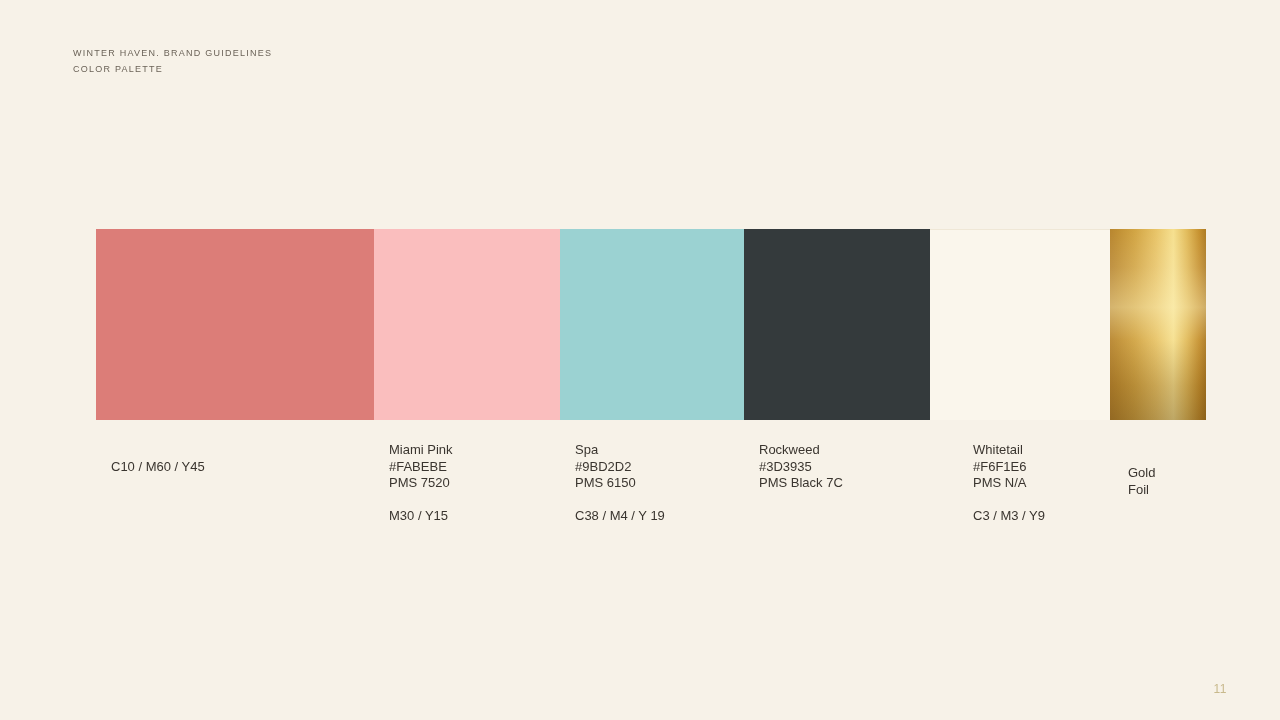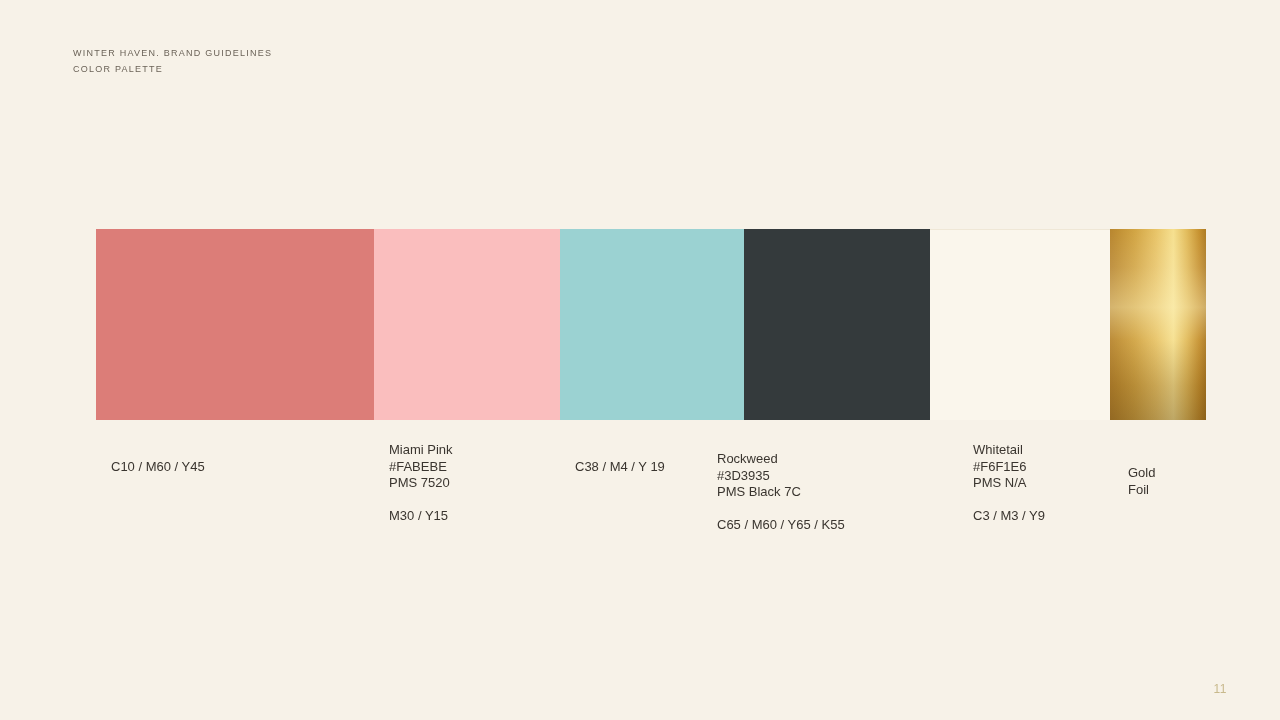--- a/index.html
+++ b/index.html
@@ -140,29 +140,33 @@
   </div>
 <div class="caption" style="left: 389px;">
     <div class="ident">
       <div>Miami Pink</div>
       <div>#FABEBE</div>
       <div>PMS 7520</div>
     </div>
     <div class="cmyk">M30 / Y15</div>
   </div>
 <div class="caption" style="left: 575px;">
+    <div class="ident">
+      <div>Spa</div>
+      <div>#9BD2D2</div>
+      <div>PMS 6150</div>
+    </div>
     <div class="cmyk">C38 / M4 / Y 19</div>
   </div>
-<div class="caption" style="left: 717px; margin-top: 9px;">
+<div class="caption" style="left: 759px;">
     <div class="ident">
       <div>Rockweed</div>
       <div>#3D3935</div>
       <div>PMS Black 7C</div>
     </div>
-    <div class="cmyk">C65 / M60 / Y65 / K55</div>
   </div>
 <div class="caption" style="left: 973px;">
     <div class="ident">
       <div>Whitetail</div>
       <div>#F6F1E6</div>
       <div>PMS N/A</div>
     </div>
     <div class="cmyk">C3 / M3 / Y9</div>
   </div>
 <div class="caption" style="left: 1128px; margin-top: 23px;">

